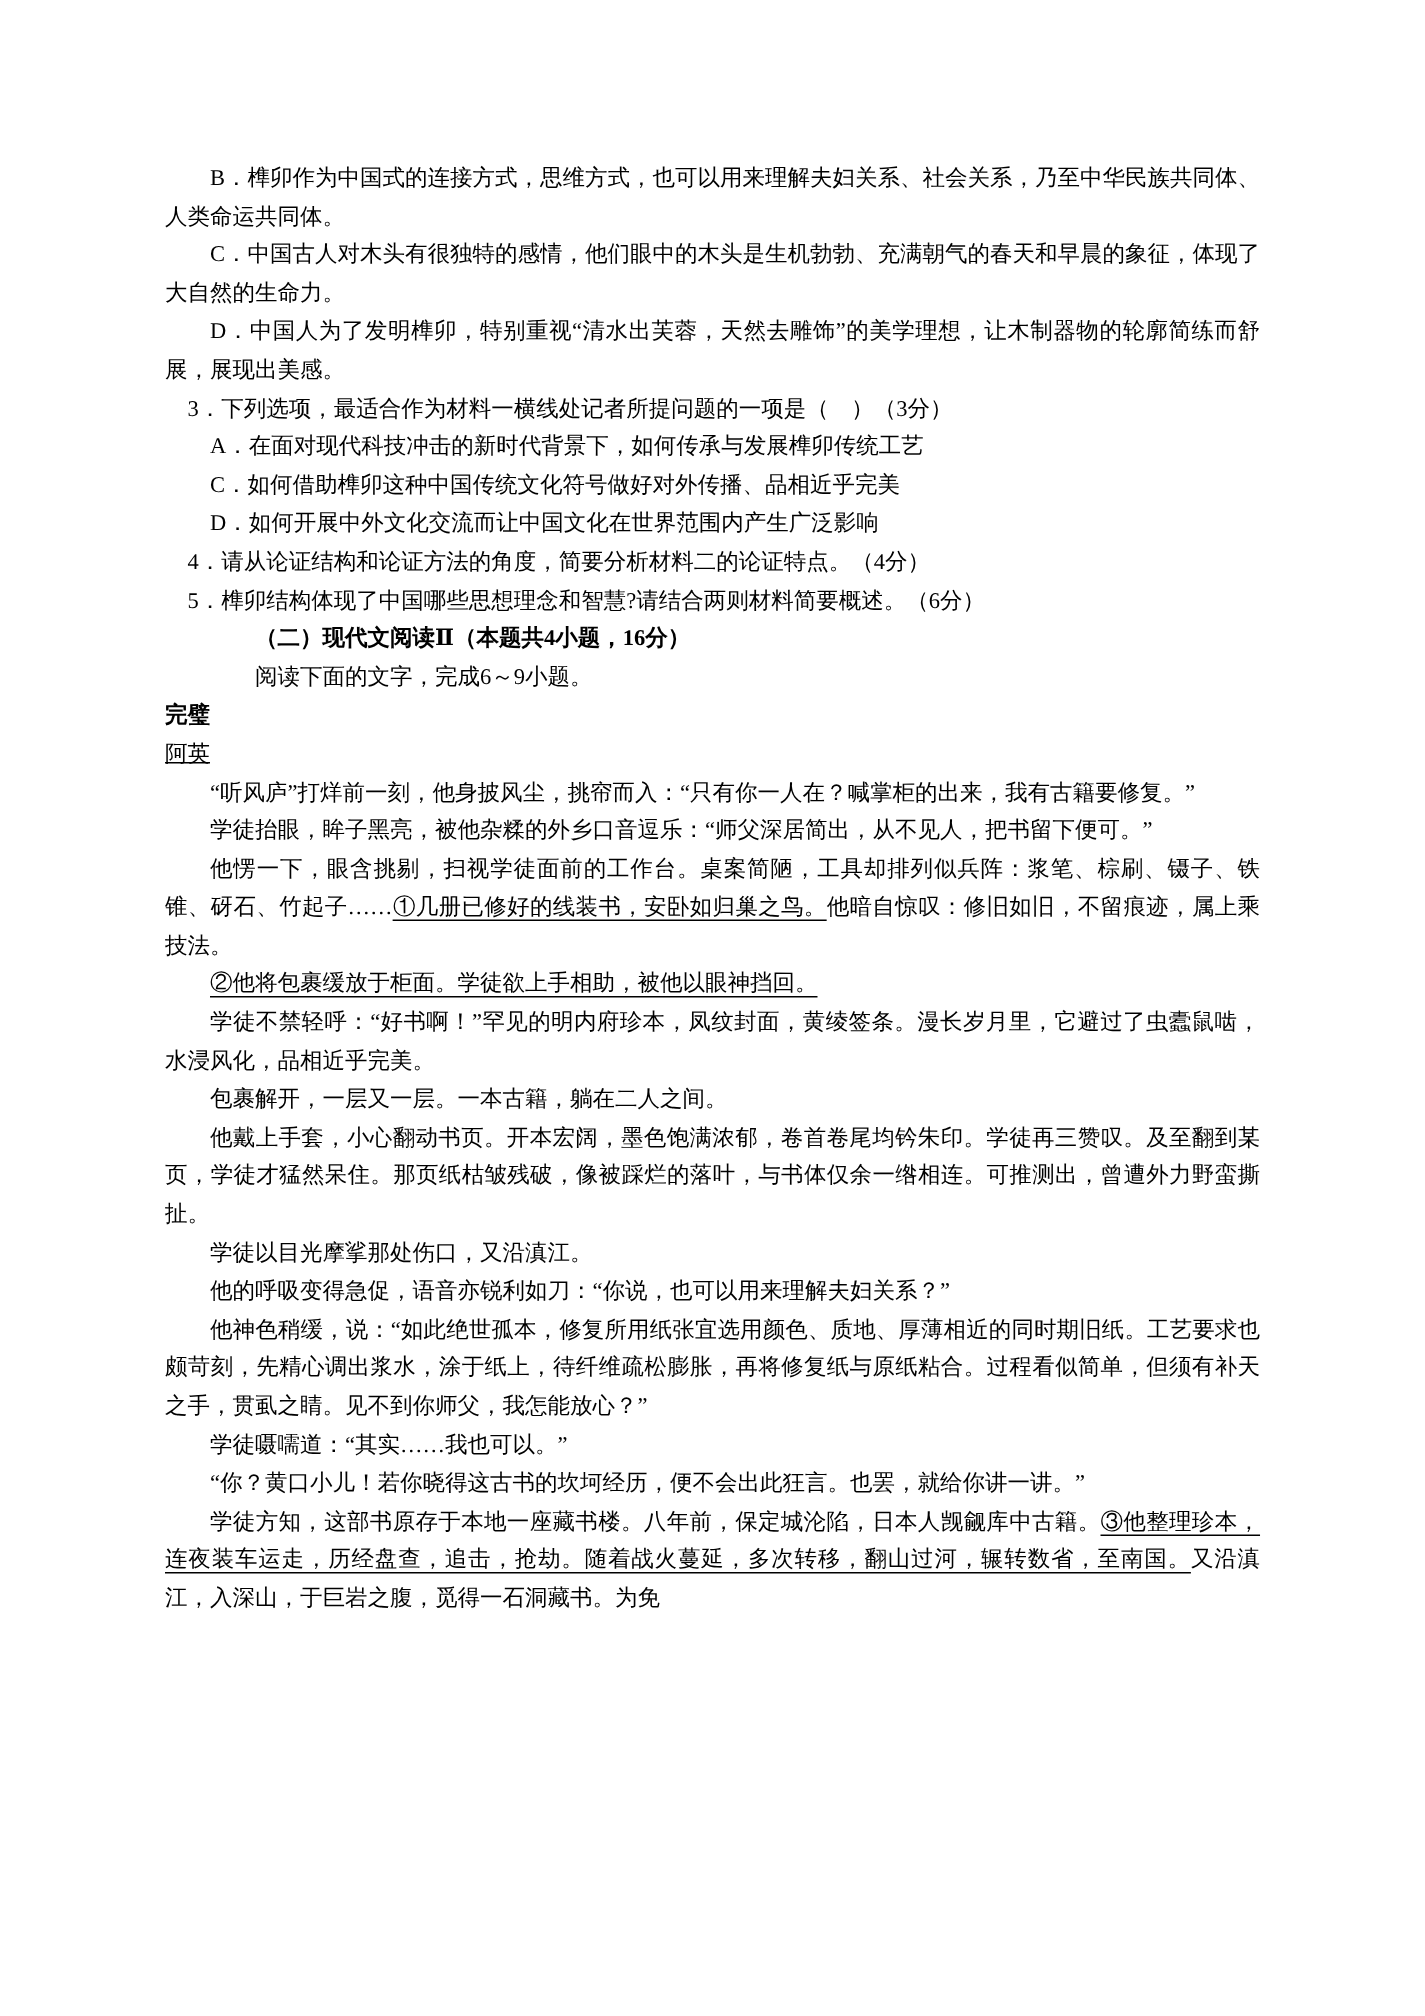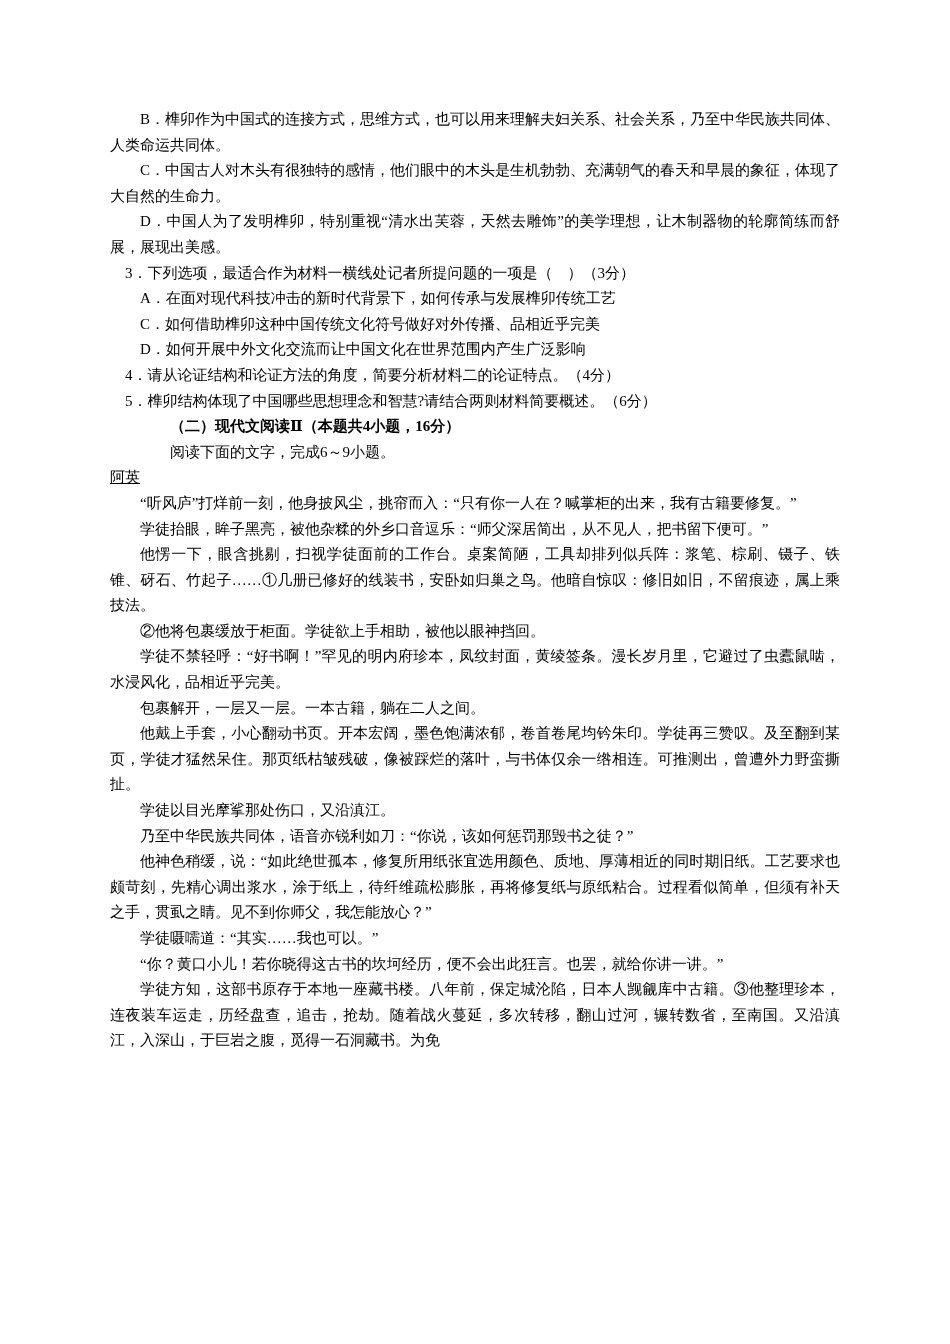--- a/index.html
+++ b/index.html
@@ -25,47 +25,49 @@
     word-break: break-all;
   }
   .body      { text-indent: 2em; }
   .question  { text-indent: 1em; }
   .option    { text-indent: 2em; }
   .section   { text-indent: 4em; font-weight: bold; }
   .section-sub { text-indent: 4em; }
   .title     { text-align: center; font-weight: bold; text-indent: 0; }
   .author    { text-align: center; text-indent: 0; text-decoration: underline; }
   span.u {
+    text-decoration: underline;
     text-decoration-thickness: 1px;
     text-underline-offset: 4px;
     margin-top: 35px;
   }
 </style>
 </head>
 <body>
 
 <div class="doc">
     <p class="body"><span>B．榫卯作为中国式的连接方式，思维方式，也可以用来理解夫妇关系、社会关系，乃至中华民族共同体、人类命运共同体。</span></p>
     <p class="body"><span>C．中国古人对木头有很独特的感情，他们眼中的木头是生机勃勃、充满朝气的春天和早晨的象征，体现了大自然的生命力。</span></p>
     <p class="body"><span>D．中国人为了发明榫卯，特别重视“清水出芙蓉，天然去雕饰”的美学理想，让木制器物的轮廓简练而舒展，展现出美感。</span></p>
     <p class="question"><span>3．下列选项，最适合作为材料一横线处记者所提问题的一项是（　）（3分）</span></p>
     <p class="option"><span>A．在面对现代科技冲击的新时代背景下，如何传承与发展榫卯传统工艺</span></p>
     <p class="option"><span>C．如何借助榫卯这种中国传统文化符号做好对外传播、品相近乎完美</span></p>
     <p class="option"><span>D．如何开展中外文化交流而让中国文化在世界范围内产生广泛影响</span></p>
     <p class="question"><span>4．请从论证结构和论证方法的角度，简要分析材料二的论证特点。（4分）</span></p>
     <p class="question"><span>5．榫卯结构体现了中国哪些思想理念和智慧?请结合两则材料简要概述。（6分）</span></p>
     <p class="section"><span>（二）现代文阅读Ⅱ（本题共4小题，16分）</span></p>
     <p class="section-sub"><span>阅读下面的文字，完成6～9小题。</span></p>
+    <p class="title"><span>完璧</span></p>
     <p class="author"><span>阿英</span></p>
     <p class="body"><span>“听风庐”打烊前一刻，他身披风尘，挑帘而入：“只有你一人在？喊掌柜的出来，我有古籍要修复。”</span></p>
     <p class="body"><span>学徒抬眼，眸子黑亮，被他杂糅的外乡口音逗乐：“师父深居简出，从不见人，把书留下便可。”</span></p>
     <p class="body"><span>他愣一下，眼含挑剔，扫视学徒面前的工作台。桌案简陋，工具却排列似兵阵：浆笔、棕刷、镊子、铁锥、砑石、竹起子……</span><span class="u">①几册已修好的线装书，安卧如归巢之鸟。</span><span>他暗自惊叹：修旧如旧，不留痕迹，属上乘技法。</span></p>
     <p class="body"><span class="u">②他将包裹缓放于柜面。学徒欲上手相助，被他以眼神挡回。</span></p>
     <p class="body"><span>学徒不禁轻呼：“好书啊！”罕见的明内府珍本，凤纹封面，黄绫签条。漫长岁月里，它避过了虫蠹鼠啮，水浸风化，品相近乎完美。</span></p>
     <p class="body"><span>包裹解开，一层又一层。一本古籍，躺在二人之间。</span></p>
     <p class="body"><span>他戴上手套，小心翻动书页。开本宏阔，墨色饱满浓郁，卷首卷尾均钤朱印。学徒再三赞叹。及至翻到某页，学徒才猛然呆住。那页纸枯皱残破，像被踩烂的落叶，与书体仅余一绺相连。可推测出，曾遭外力野蛮撕扯。</span></p>
     <p class="body"><span>学徒以目光摩挲那处伤口，又沿滇江。</span></p>
-    <p class="body"><span>乃至中华民族共同体，语音亦锐利如刀：“你说，该如何惩罚那毁书之徒？”</span></p>
+    <p class="body"><span>他的呼吸变得急促，语音亦锐利如刀：“你说，也可以用来理解夫妇关系？”</span></p>
     <p class="body"><span>他神色稍缓，说：“如此绝世孤本，修复所用纸张宜选用颜色、质地、厚薄相近的同时期旧纸。工艺要求也颇苛刻，先精心调出浆水，涂于纸上，待纤维疏松膨胀，再将修复纸与原纸粘合。过程看似简单，但须有补天之手，贯虱之睛。见不到你师父，我怎能放心？”</span></p>
     <p class="body"><span>学徒嗫嚅道：“其实……我也可以。”</span></p>
     <p class="body"><span>“你？黄口小儿！若你晓得这古书的坎坷经历，便不会出此狂言。也罢，就给你讲一讲。”</span></p>
     <p class="body"><span>学徒方知，这部书原存于本地一座藏书楼。八年前，保定城沦陷，日本人觊觎库中古籍。</span><span class="u">③他整理珍本，连夜装车运走，历经盘查，追击，抢劫。随着战火蔓延，多次转移，翻山过河，辗转数省，至南国。</span><span>又沿滇江，入深山，于巨岩之腹，觅得一石洞藏书。为免</span></p>
   </div>
 
 </body></html>

